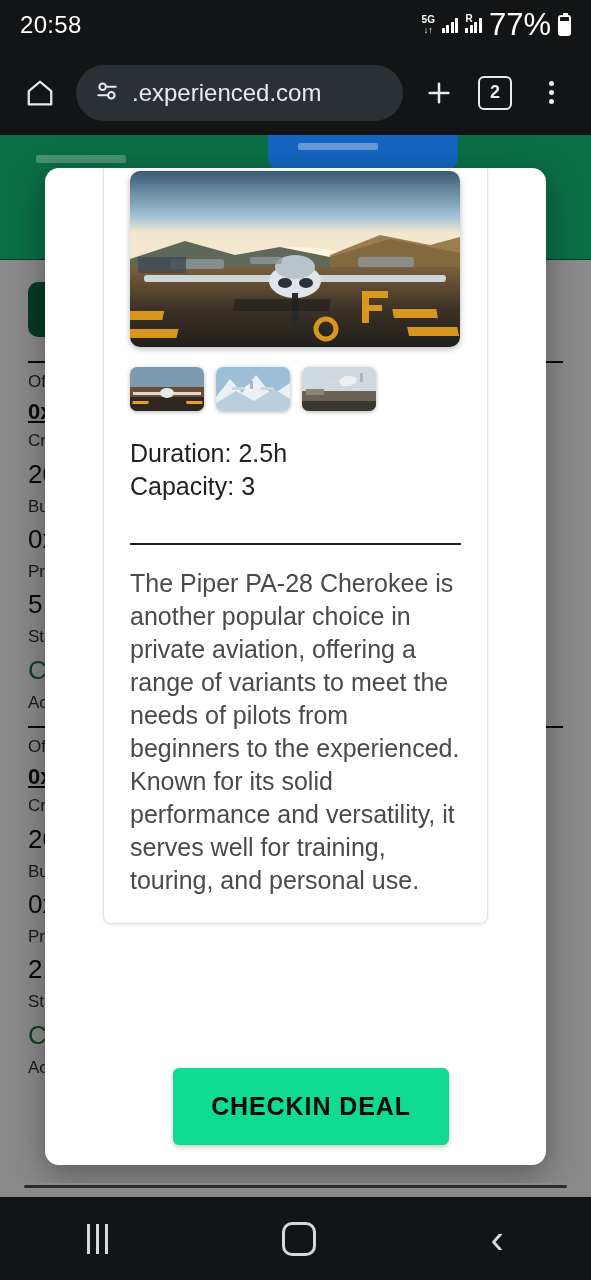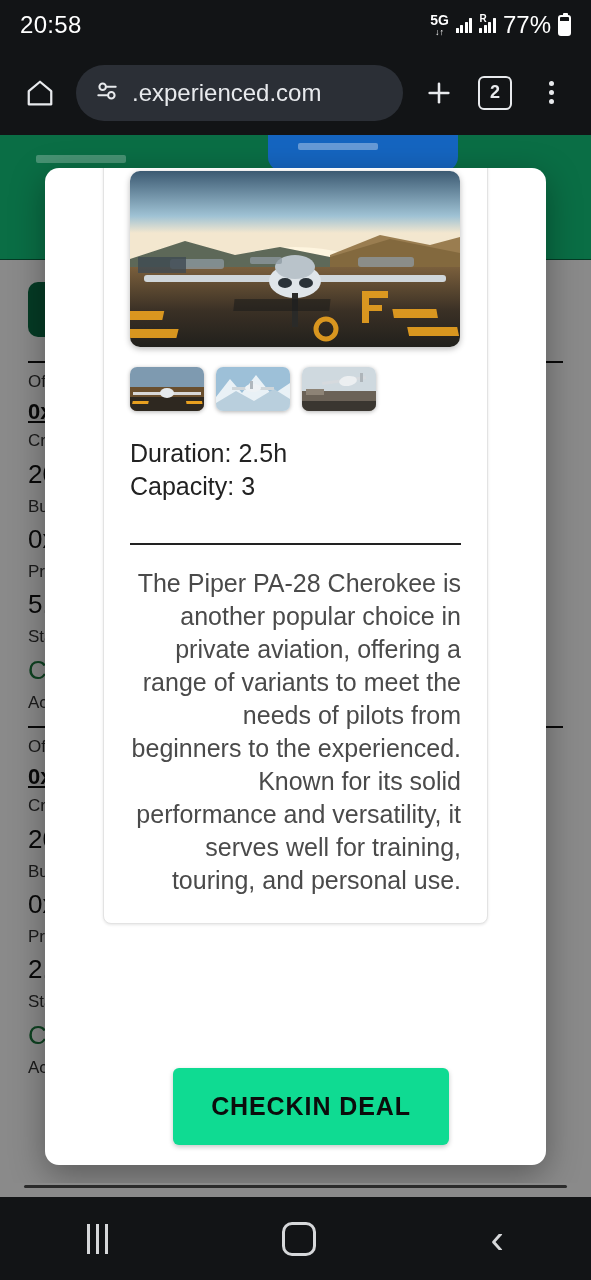--- a/index.html
+++ b/index.html
@@ -14,31 +14,31 @@
   
   .statusbar {
     position:absolute; top:0; left:0; width:591px; height:50px;
     background:#121416; color:#ffffff;
     display:flex; align-items:center; justify-content:space-between;
     padding:0 20px;
   }
   .clock { font-size:24px; letter-spacing:.3px; }
   .sys-icons { display:flex; align-items:center; gap:7px; }
   .net5g { display:flex; flex-direction:column; align-items:center; line-height:1; }
-  .net5g .lbl { font-size:14px; font-weight:bold; }
+  .net5g .lbl { font-size:10px; font-weight:bold; }
   .net5g .arrows { font-size:9px; margin-top:1px; }
   .bars { display:flex; align-items:flex-end; gap:1.5px; height:16px; }
   .bars i { display:block; width:3px; background:#ffffff; border-radius:.5px; }
   .bars i:nth-child(1){height:5px}
   .bars i:nth-child(2){height:8px}
   .bars i:nth-child(3){height:11.5px}
   .bars i:nth-child(4){height:15px}
   .roam { position:relative; display:flex; align-items:flex-end; }
   .roam .rlet { position:absolute; top:-4px; left:0; font-size:10px; font-weight:bold; }
-  .batt-pct { font-size:24px; }
+  .batt-pct { font-size:31px; }
   .batt {
     width:13px; height:21px; border:2px solid #fff; border-radius:3px;
     position:relative; background:linear-gradient(to top,#fff 77%, transparent 77%);
   }
   .batt:before {
     content:''; position:absolute; top:-4px; left:3px; width:5px; height:3px;
     background:#fff; border-radius:1px;
   }
 
   
@@ -126,21 +126,21 @@
   .thumbs { display:flex; gap:12px; margin-top:20px; }
   .thumb {
     width:74px; height:44px; border-radius:7px; overflow:hidden; position:relative;
     box-shadow:0 1px 4px rgba(0,0,0,.3);
   }
   .spec { font-size:25px; color:#222; line-height:1.32; margin-top:0; }
   .specs-wrap { margin-top:26px; }
   .hr { height:2px; background:#222; margin:40px 0 22px; }
   .meta { font-size:27px; color:#111; line-height:1.46; }
   .desc {
-    margin-top:22px; font-size:25px; line-height:1.32; color:#4a4a4a;text-align:right;
+    margin-top:22px; font-size:25px; line-height:1.32; color:#4a4a4a;
   }
   .checkin-wrap { position:absolute; left:0; top:900px; width:532px; text-align:center; }
   .checkin-btn {
     display:inline-block; background:#0fdb92; color:#0c0c0c;
     font-size:25px; font-weight:bold; letter-spacing:.9px;
     padding:24px 38px; border:none; border-radius:6px;
     box-shadow:0 2px 5px rgba(0,0,0,.22); cursor:pointer;
   }
 
   

